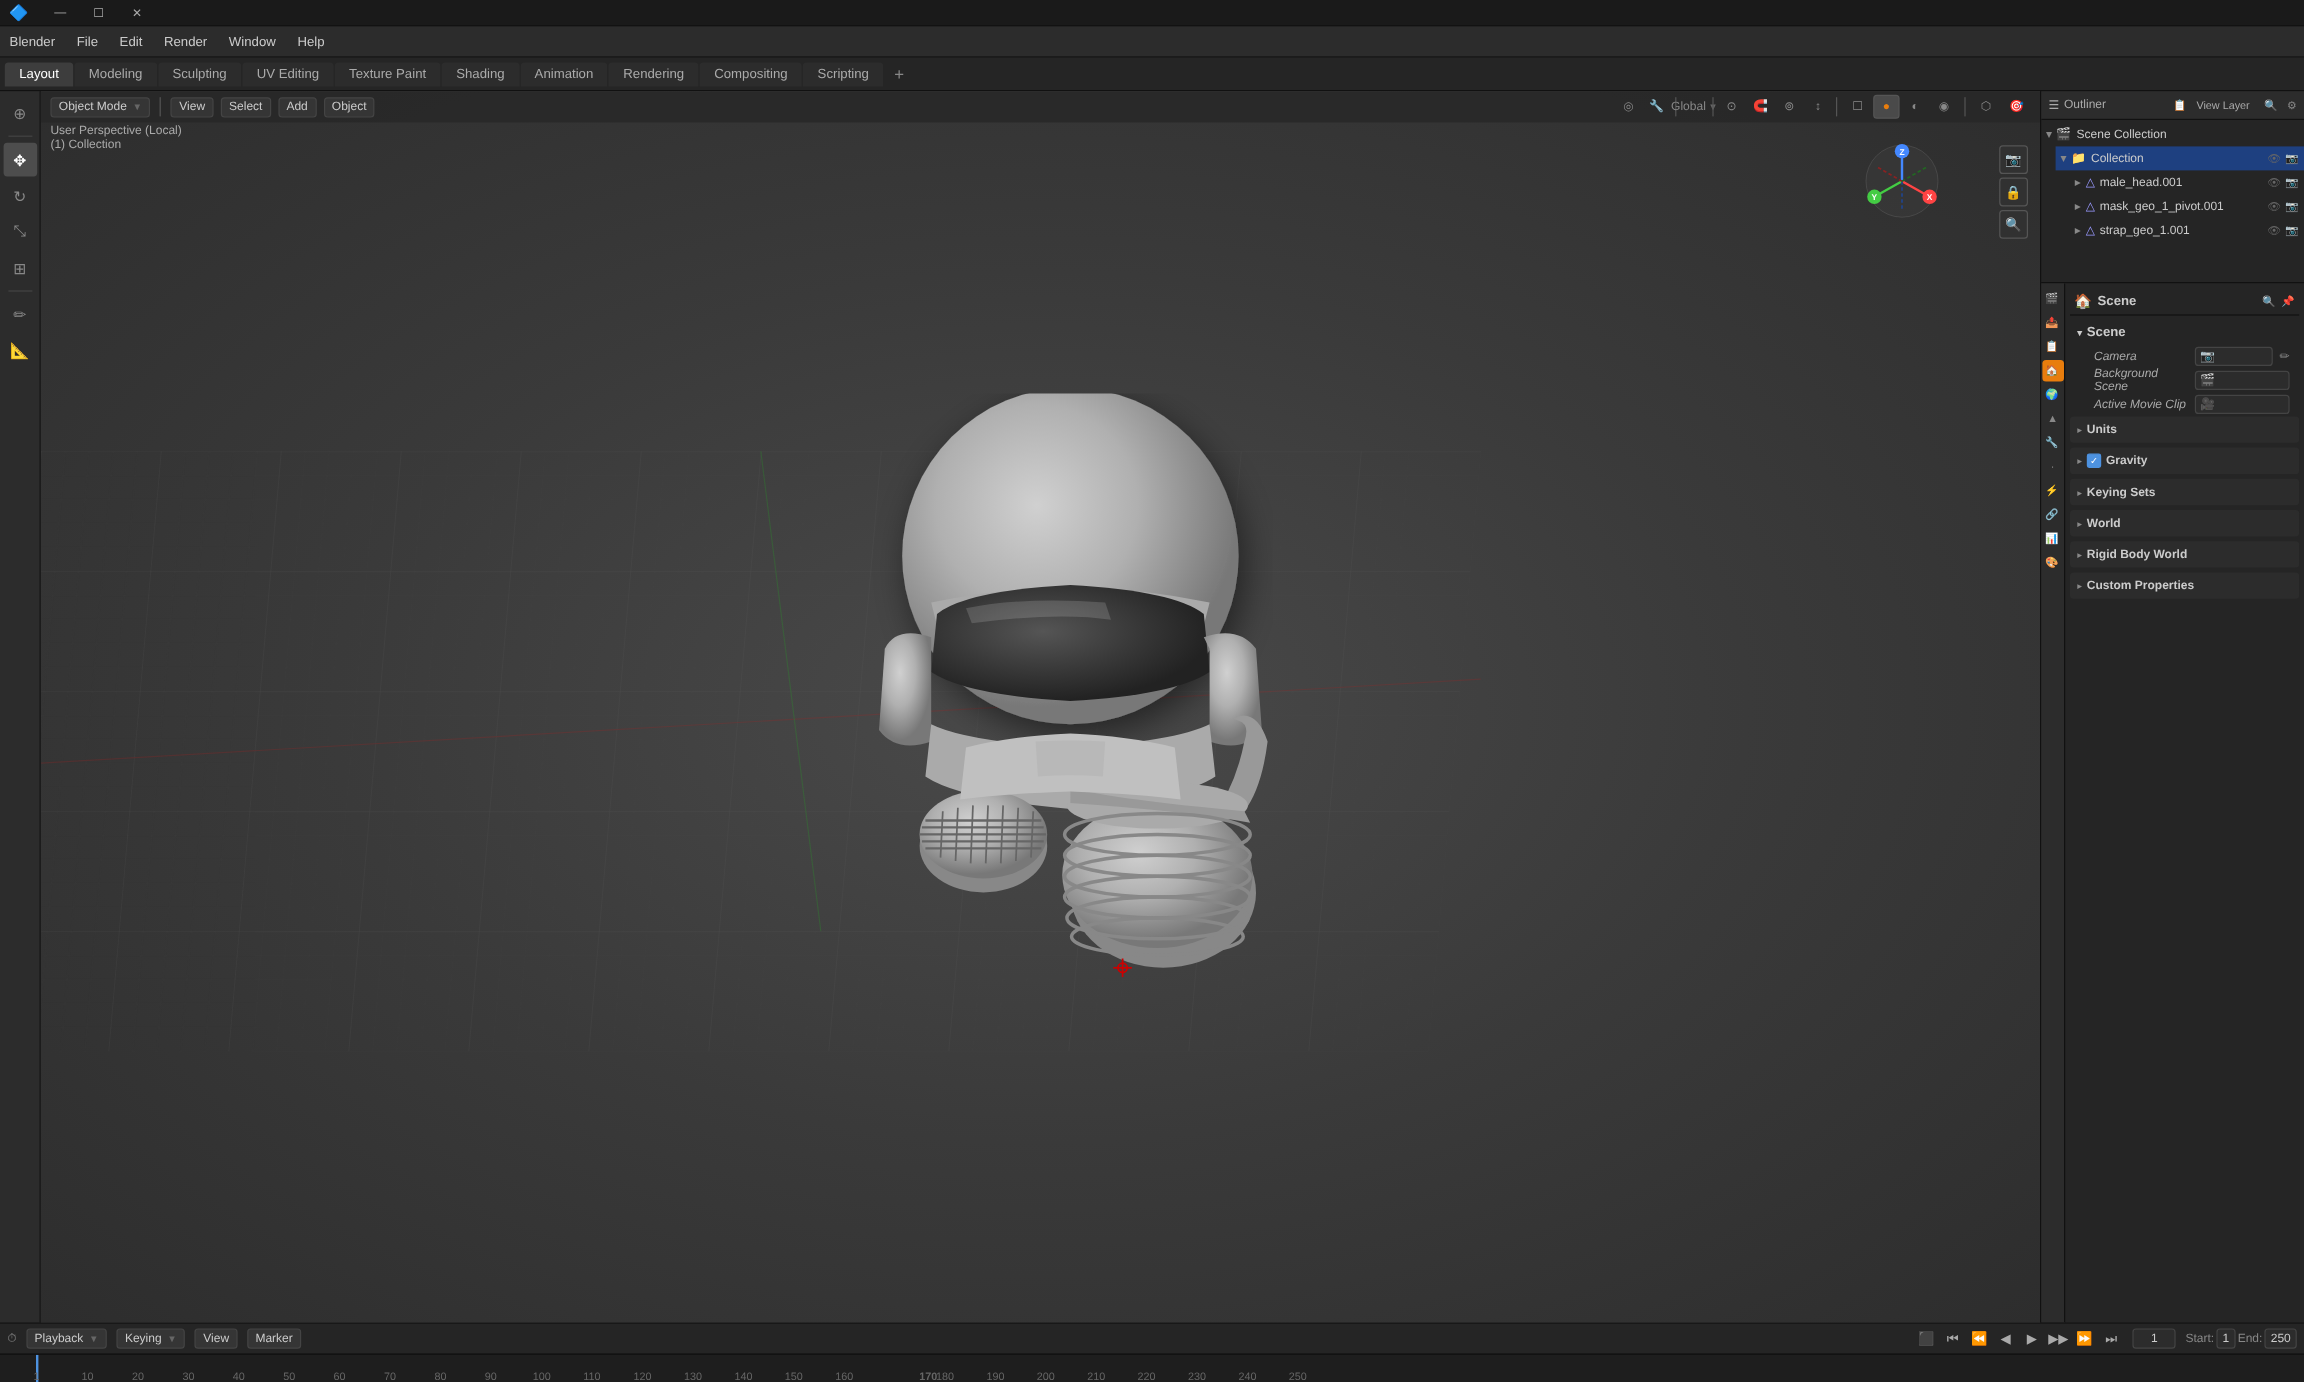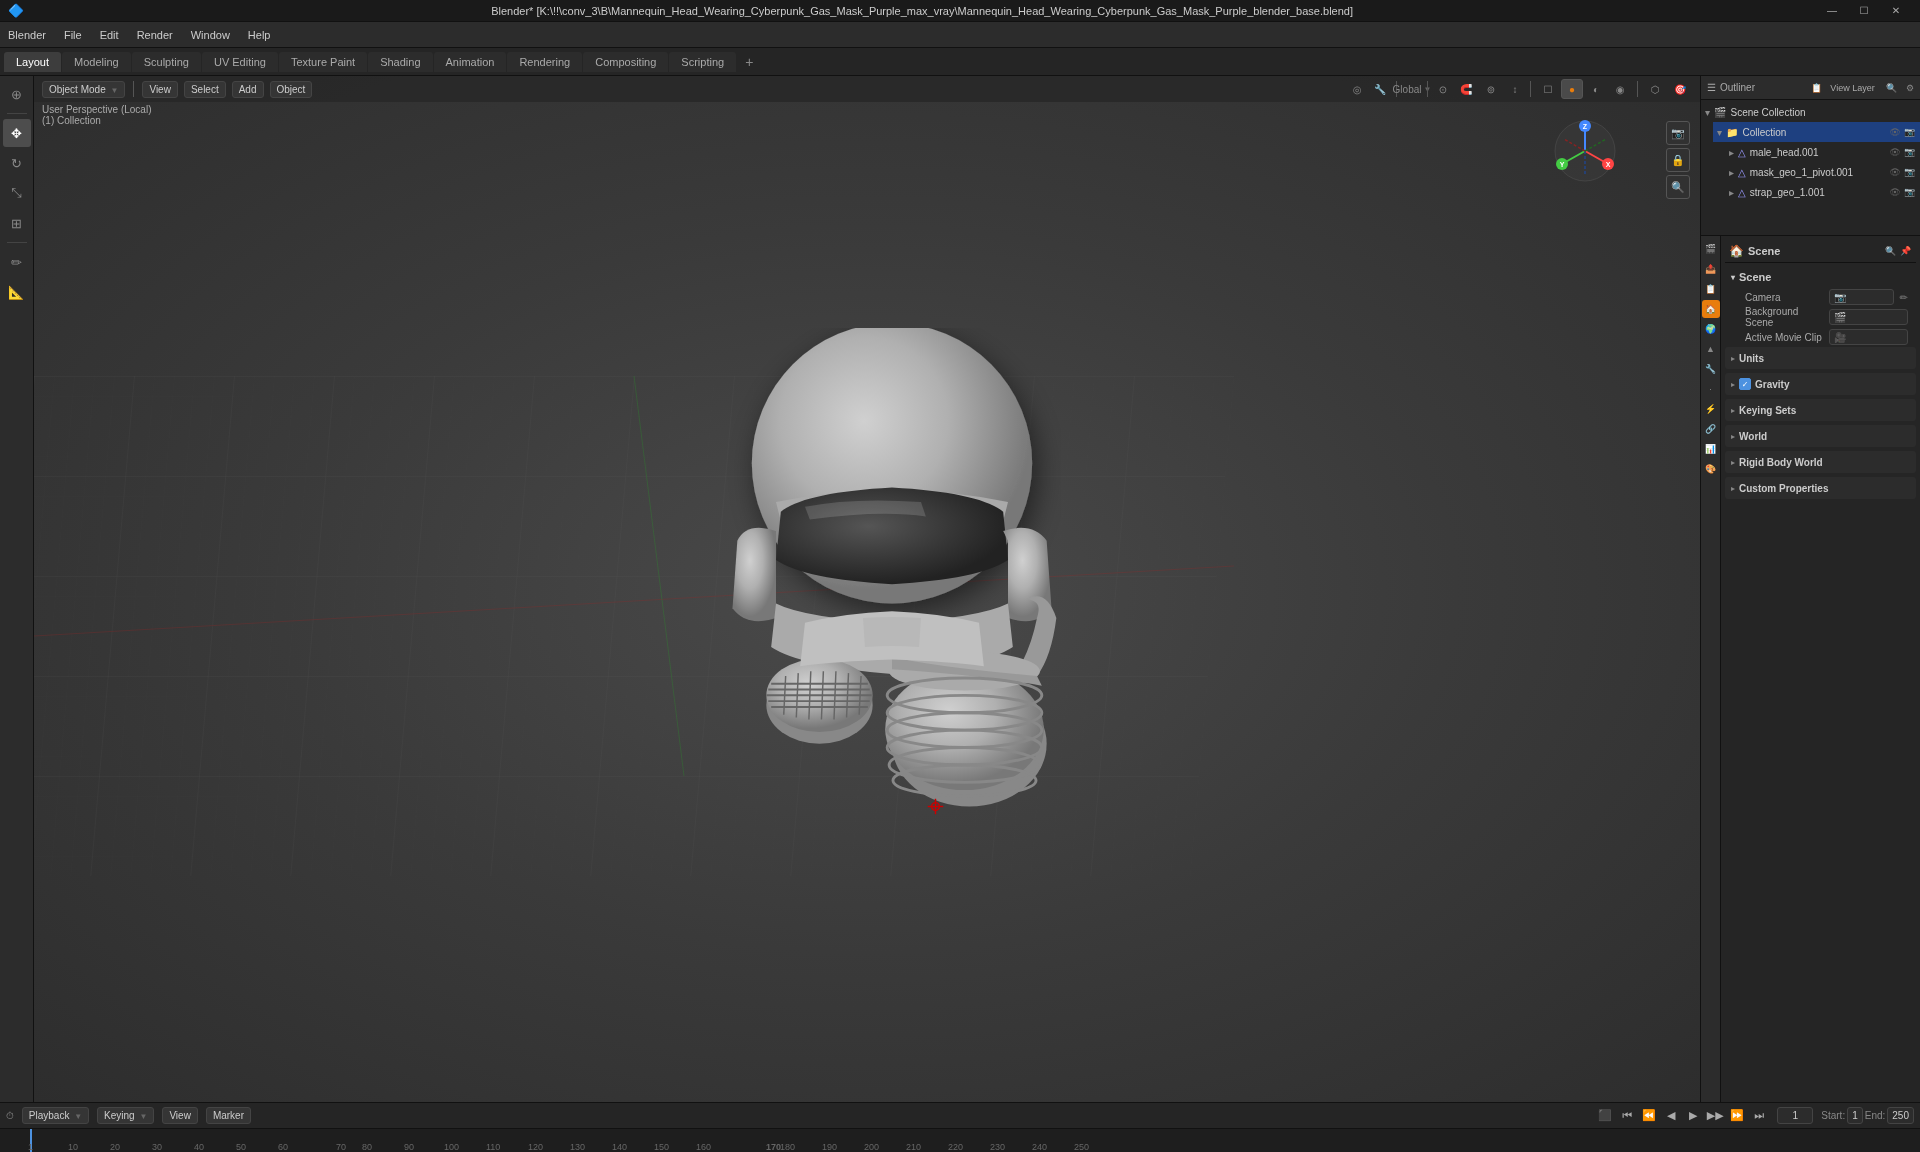--- a/index.html
+++ b/index.html
@@ -106,21 +106,21 @@
     #properties-content { flex: 1; overflow-y: auto; padding: 4px; }
     #properties-content::-webkit-scrollbar { width: 6px; }
     #properties-content::-webkit-scrollbar-track { background: #1e1e1e; }
     #properties-content::-webkit-scrollbar-thumb { background: #555; border-radius: 3px; }
 
     .prop-section { margin-bottom: 4px; }
     .prop-section-header { height: 22px; display: flex; align-items: center; padding: 0 6px; background: #2c2c2c; border-radius: 3px; cursor: pointer; gap: 4px; margin-bottom: 2px; }
     .prop-section-title { font-size: 10px; color: #ccc; font-weight: bold; text-align: center; }
     .prop-arrow { font-size: 8px; color: #888; }
     .prop-row { height: 20px; display: flex; align-items: center; padding: 0 8px 0 20px; gap: 4px; font-size: 10px; }
-    .prop-label { color: #aaa; width: 80px; flex-shrink: 0; }
+    .prop-label { color: #aaa; width: 80px; flex-shrink: 0; font-style: italic; }
     .prop-value { flex: 1; background: #2c2c2c; border: 1px solid #444; border-radius: 3px; height: 16px; display: flex; align-items: center; padding: 0 4px; cursor: pointer; color: #ccc; font-size: 10px; }
 
     
     .scene-panel-title { display: flex; align-items: center; padding: 4px 6px; font-size: 11px; font-weight: bold; color: #ccc; gap: 4px; }
 
     
     #timeline { height: 26px; background: #252525; border-top: 1px solid #111; display: flex; align-items: center; padding: 0 6px; gap: 8px; }
     .timeline-btn { padding: 2px 6px; cursor: pointer; border-radius: 3px; font-size: 10px; color: #ccc; background: #353535; border: 1px solid #444; }
 
     
@@ -150,21 +150,20 @@
     .play-btn { width: 20px; height: 20px; display: flex; align-items: center; justify-content: center; cursor: pointer; border-radius: 3px; color: #aaa; font-size: 11px; }
 
     
     .dropdown-arrow { font-size: 8px; color: #666; margin-left: 2px; }
   </style>
 </head>
 <body>
 
 <div id="titlebar">
   <span class="blender-logo">🔷</span>
-  <span class="title-text">Blender* [K:\!!\conv_3\B\Mannequin_Head_Wearing_Cyberpunk_Gas_Mask_Purple_max_vray\Mannequin_Head_Wearing_Cyberpunk_Gas_Mask_Purple_blender_base.blend]</span>
   <div class="win-controls">
     <div class="win-btn">—</div>
     <div class="win-btn">☐</div>
     <div class="win-btn close">✕</div>
   </div>
 </div>
 
 <div id="menubar">
   <span class="menu-item">Blender</span>
   <span class="menu-item">File</span>
@@ -587,21 +586,21 @@
 <div id="frame-ruler">
   <div class="frame-indicator"></div>
   <div style="position:relative;width:100%;height:100%;display:flex;align-items:center;">
     <span class="frame-tick" style="left:28px;">1</span>
     <span class="frame-tick" style="left:68px;">10</span>
     <span class="frame-tick" style="left:110px;">20</span>
     <span class="frame-tick" style="left:152px;">30</span>
     <span class="frame-tick" style="left:194px;">40</span>
     <span class="frame-tick" style="left:236px;">50</span>
     <span class="frame-tick" style="left:278px;">60</span>
-    <span class="frame-tick" style="left:320px;margin-left:16px;">70</span>
+    <span class="frame-tick" style="left:320px;">70</span>
     <span class="frame-tick" style="left:362px;">80</span>
     <span class="frame-tick" style="left:404px;">90</span>
     <span class="frame-tick" style="left:444px;">100</span>
     <span class="frame-tick" style="left:486px;">110</span>
     <span class="frame-tick" style="left:528px;">120</span>
     <span class="frame-tick" style="left:570px;">130</span>
     <span class="frame-tick" style="left:612px;">140</span>
     <span class="frame-tick" style="left:654px;">150</span>
     <span class="frame-tick" style="left:696px;">160</span>
     <span class="frame-tick" style="left:766px;font-weight:bold;">170</span>

